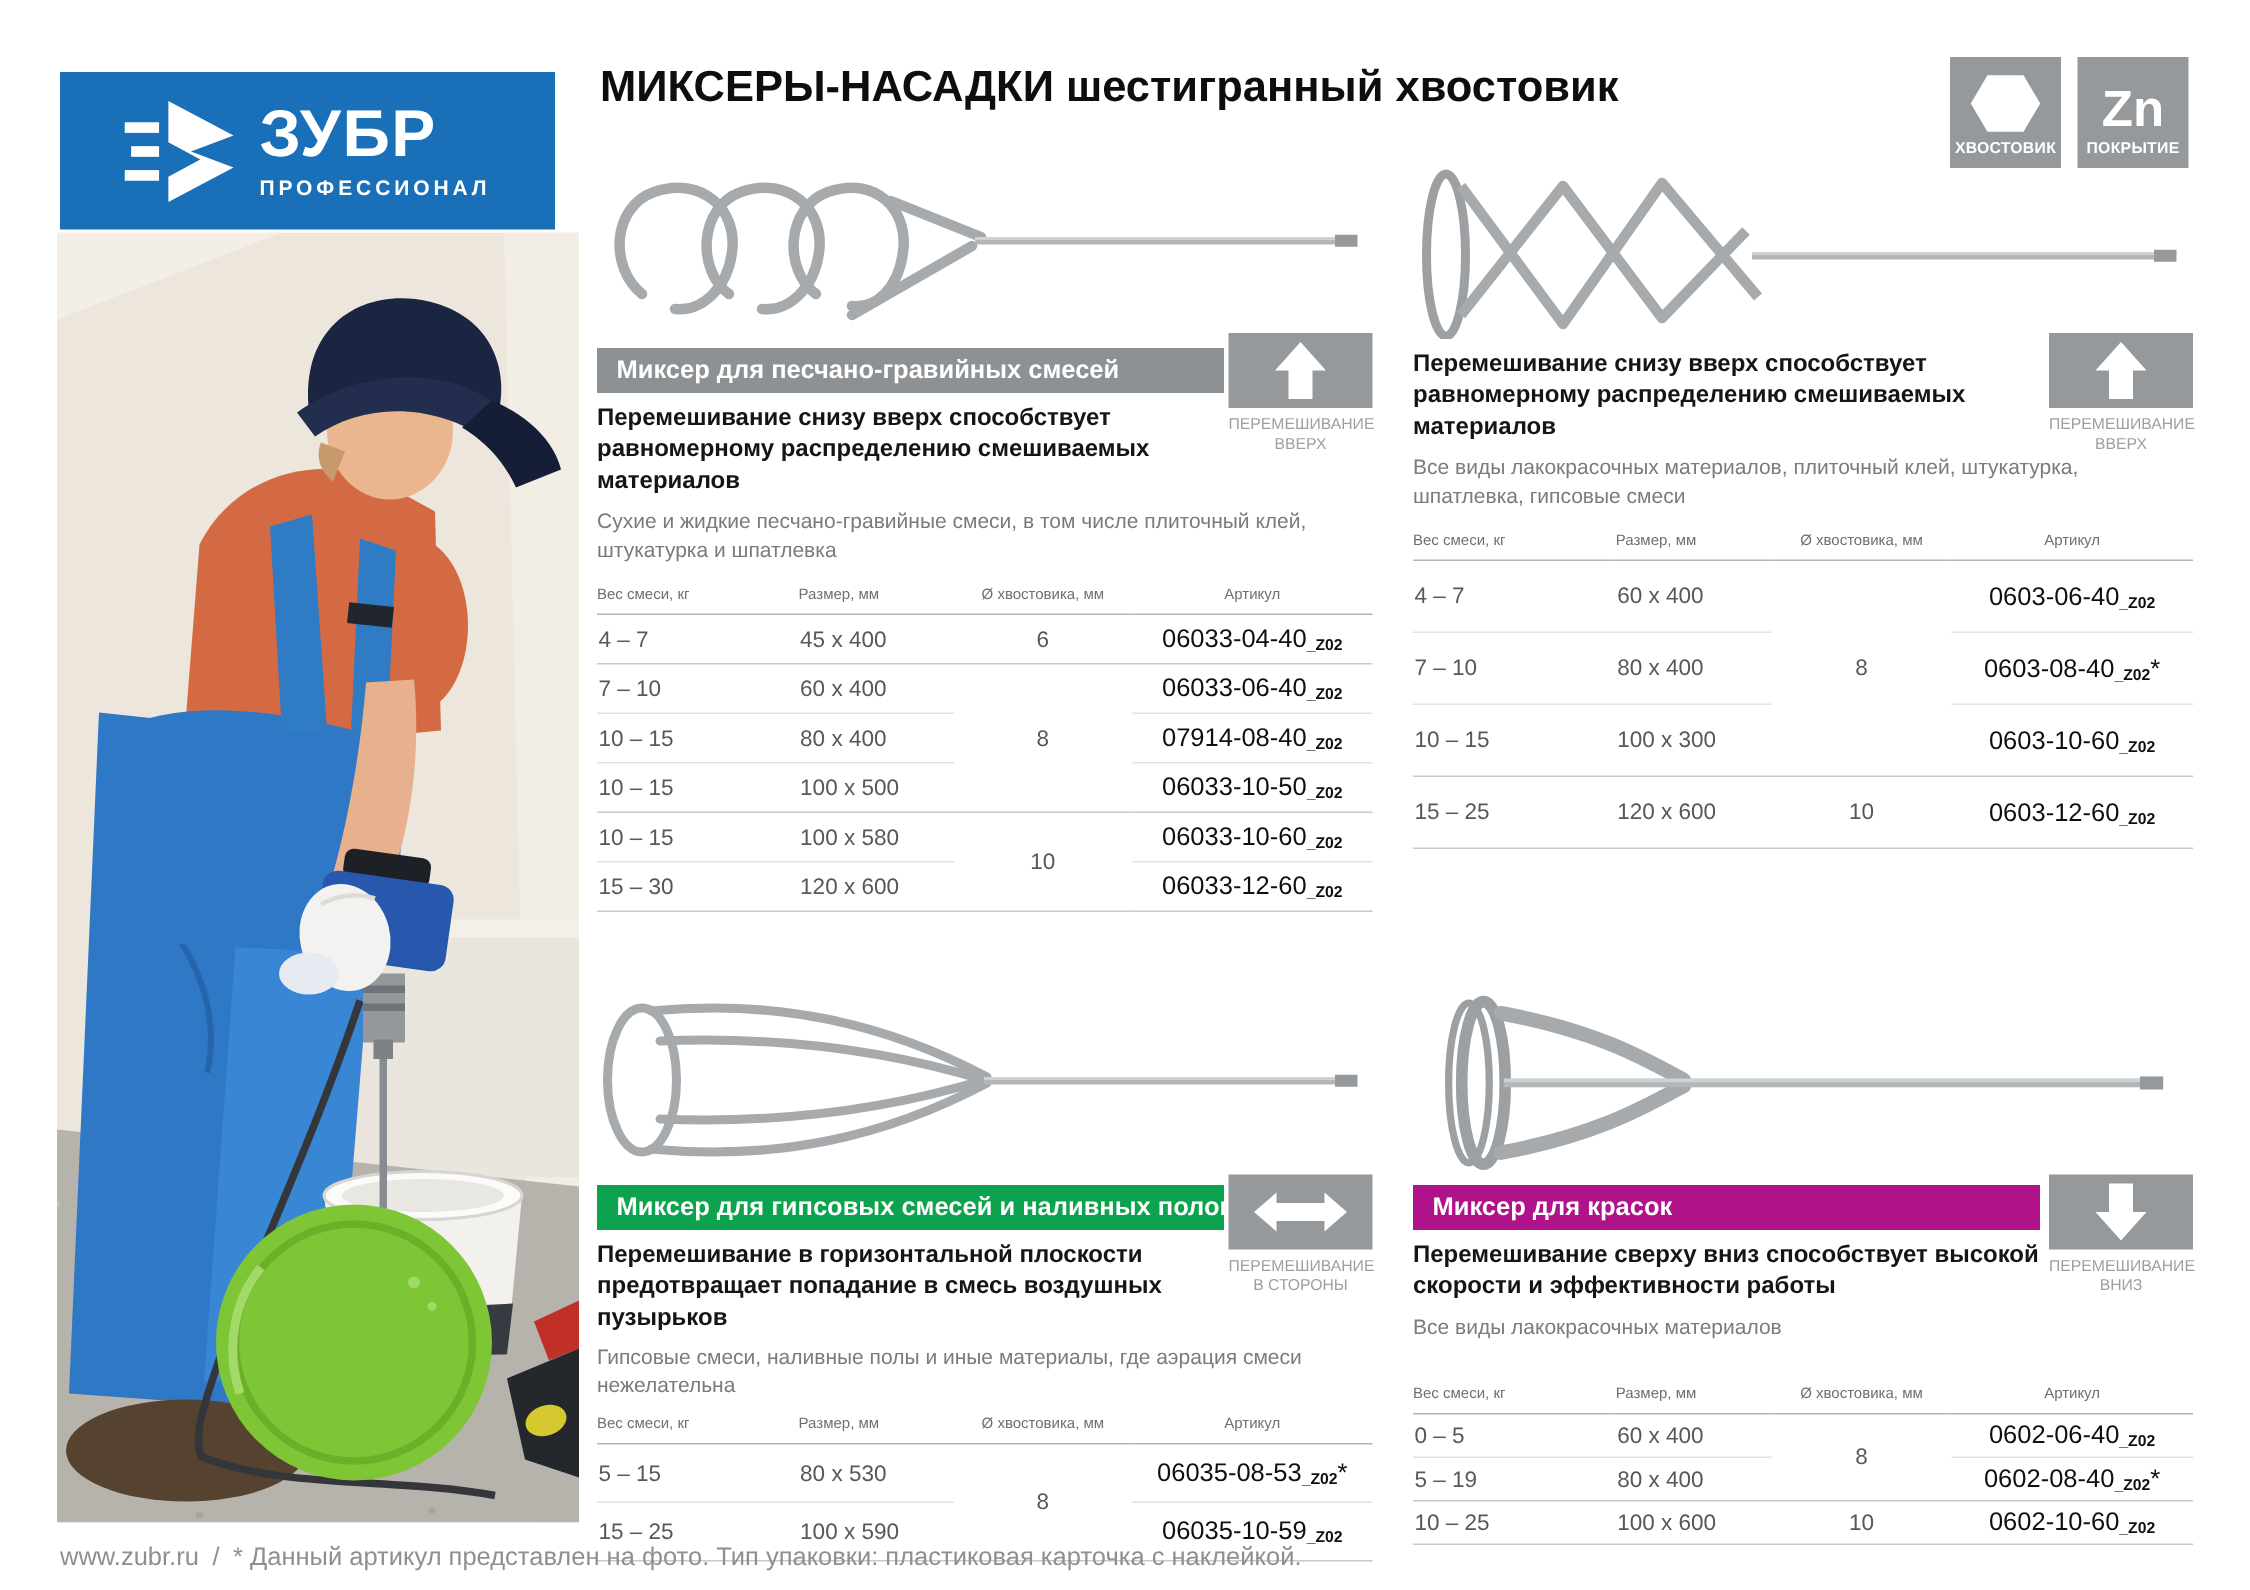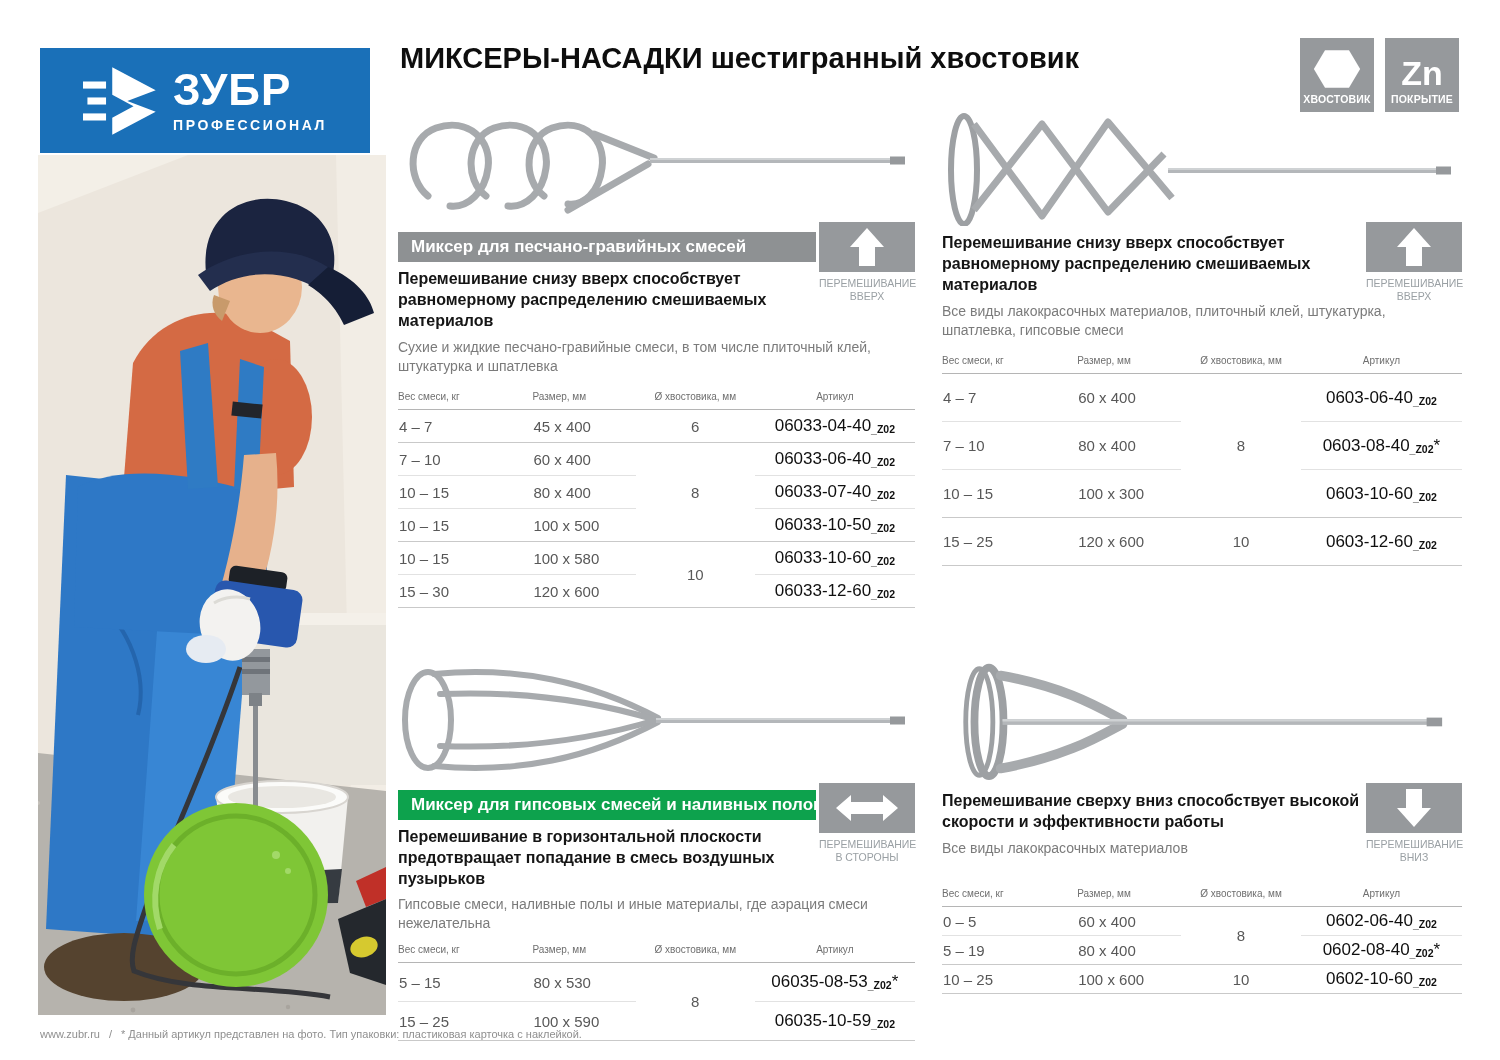--- a/index.html
+++ b/index.html
@@ -71,21 +71,21 @@
   .sec2 .spec td{height:45px;}
   .sec3 .spec td{height:36px;}
   .sec4 .spec td{height:26px;}
   .spec tr.gs td{border-top:1px solid #c9c9c9;}
   .spec tr.in td{border-top:1px solid #e2e2e2;}
   .spec tr.first td{border-top:none;}
   .artb{font-weight:400;color:#0f0f0f;font-size:17px;}
   .artsub{font-weight:700;color:#0f0f0f;font-size:10.5px;vertical-align:-2px;}
 
   
-  .footer{position:absolute;left:40px;top:1028px;font-size:11px;color:#8f8f8f;white-space:nowrap;}
+  .footer{position:absolute;left:40px;top:1028px;font-size:17px;color:#8f8f8f;white-space:nowrap;}
   .footer .sep{margin:0 9px;}
 </style>
 </head>
 <body>
 
 <div class="page">
 
   <div class="logo">
     <svg class="logo-glyph" viewBox="0 0 88 76">
       <g fill="#ffffff">
@@ -239,21 +239,21 @@
         </tr>
         <tr class="gs">
           <td class="c1">7 – 10</td>
           <td class="c2">60 x 400</td>
           <td class="c3" rowspan="3">8</td>
           <td class="c4"><span class="artb">06033-06-40</span><span class="artsub">_Z02</span><span class="artb"></span></td>
         </tr>
         <tr class="in">
           <td class="c1">10 – 15</td>
           <td class="c2">80 x 400</td>
-          <td class="c4"><span class="artb">06033-07-40</span><span class="artsub">_Z02</span><span class="artb"></span></td>
+          <td class="c4"><span class="artb">07914-08-40</span><span class="artsub">_Z02</span><span class="artb"></span></td>
         </tr>
         <tr class="in">
           <td class="c1">10 – 15</td>
           <td class="c2">100 x 500</td>
           <td class="c4"><span class="artb">06033-10-50</span><span class="artsub">_Z02</span><span class="artb"></span></td>
         </tr>
         <tr class="gs">
           <td class="c1">10 – 15</td>
           <td class="c2">100 x 580</td>
           <td class="c3" rowspan="2">10</td>
@@ -399,20 +399,21 @@
         <ellipse cx="40" cy="64" rx="15" ry="56" stroke-width="8"></ellipse>
       </g>
       <g stroke="#a7aaad" stroke-width="10" fill="none" stroke-linecap="round">
         <path d="M52,16 C 118,28 152,48 178,62"></path>
         <path d="M52,112 C 118,100 152,80 178,66"></path>
       </g>
       <rect x="54" y="61" width="440" height="6" fill="#b4b7ba"></rect>
       <rect x="54" y="61" width="440" height="2.5" fill="#cfd2d4"></rect>
       <rect x="492" y="59.5" width="16" height="9" fill="#96999c"></rect>
     </svg>
+    <div class="bar">Миксер для красок</div>
     <div class="badge">
       <div class="badge-box">
         <svg width="36" height="40" viewBox="0 0 36 40">
           <polygon points="18,39 1,20 10,20 10,1 26,1 26,20 35,20" fill="#ffffff"></polygon>
         </svg>
       </div>
       <div class="badge-cap">
         <div>ПЕРЕМЕШИВАНИЕ</div>
         <div>ВНИЗ</div>
       </div>

